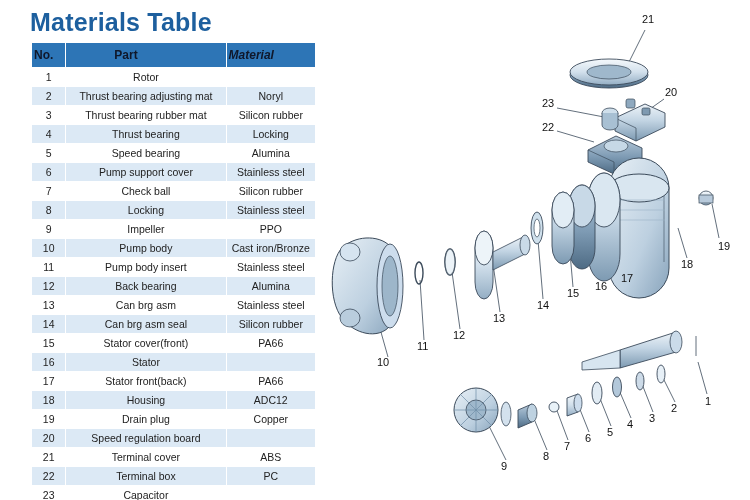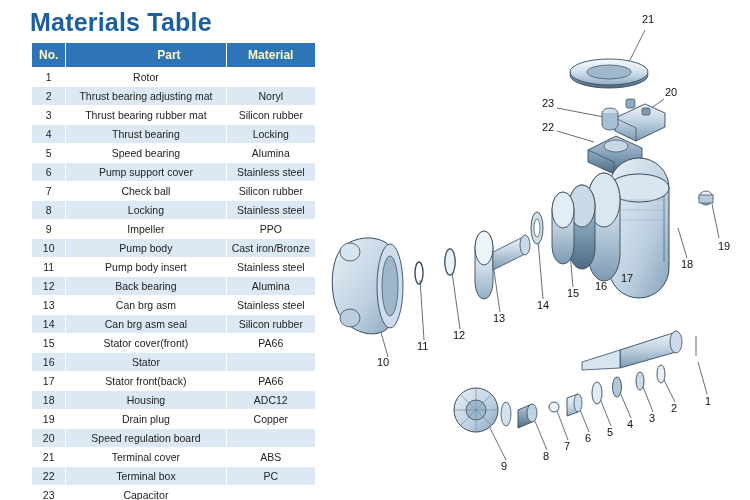--- a/index.html
+++ b/index.html
@@ -39,26 +39,26 @@
     width: 285px;
   }
   table.materials {
     border-collapse: collapse;
     width: 285px;
     font-size: 10.5px;
     color: #222;
   }
   table.materials th {
     background: #2d75b6;
-    color: #fef9c3;
+    color: #0f172a;
     font-weight: bold;
     font-size: 12px;
     padding: 4px 2px;
     border: 1px solid #ffffff;
-    text-align: center;
+    text-align: left;
     height: 16px;
   }
   table.materials td {
     border: 1px solid #ffffff;
     text-align: center;
     padding: 2px 2px;
     height: 14px;
     line-height: 14px;
   }
   table.materials tr.odd td {
@@ -71,21 +71,21 @@
     width: 34px;
   }
   table.materials td.col-part {
     width: 150px;
   }
   table.materials td.col-mat {
     width: 99px;
   }
   table.materials th.col-no { width: 34px; }
   table.materials th.col-part { width: 150px; padding-left: 48px; }
-  table.materials th.col-mat { width: 99px; }
+  table.materials th.col-mat { width: 99px; font-style: italic; }
 
   
   #table-wrap::after {
     content: "";
     position: absolute;
     left: 0; top: 0; right: 0; bottom: 0;
     pointer-events: none;
   }
 
   

